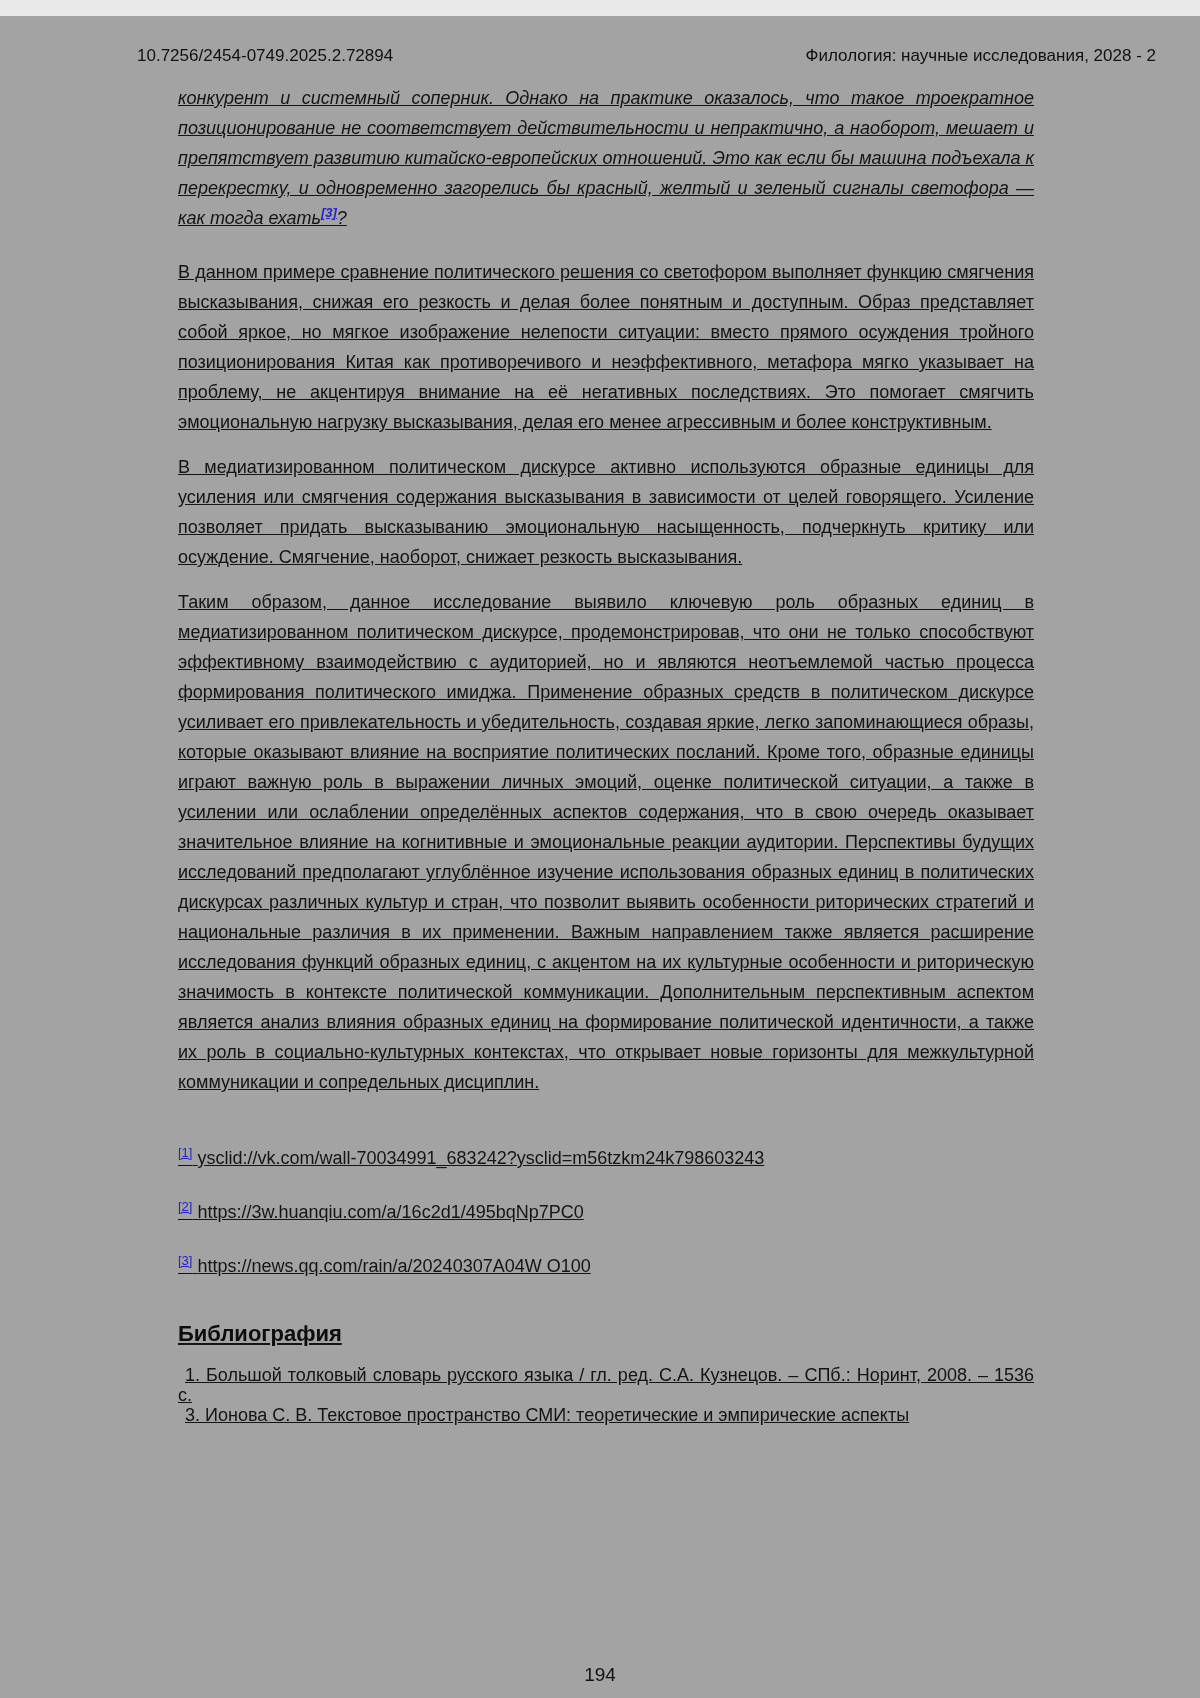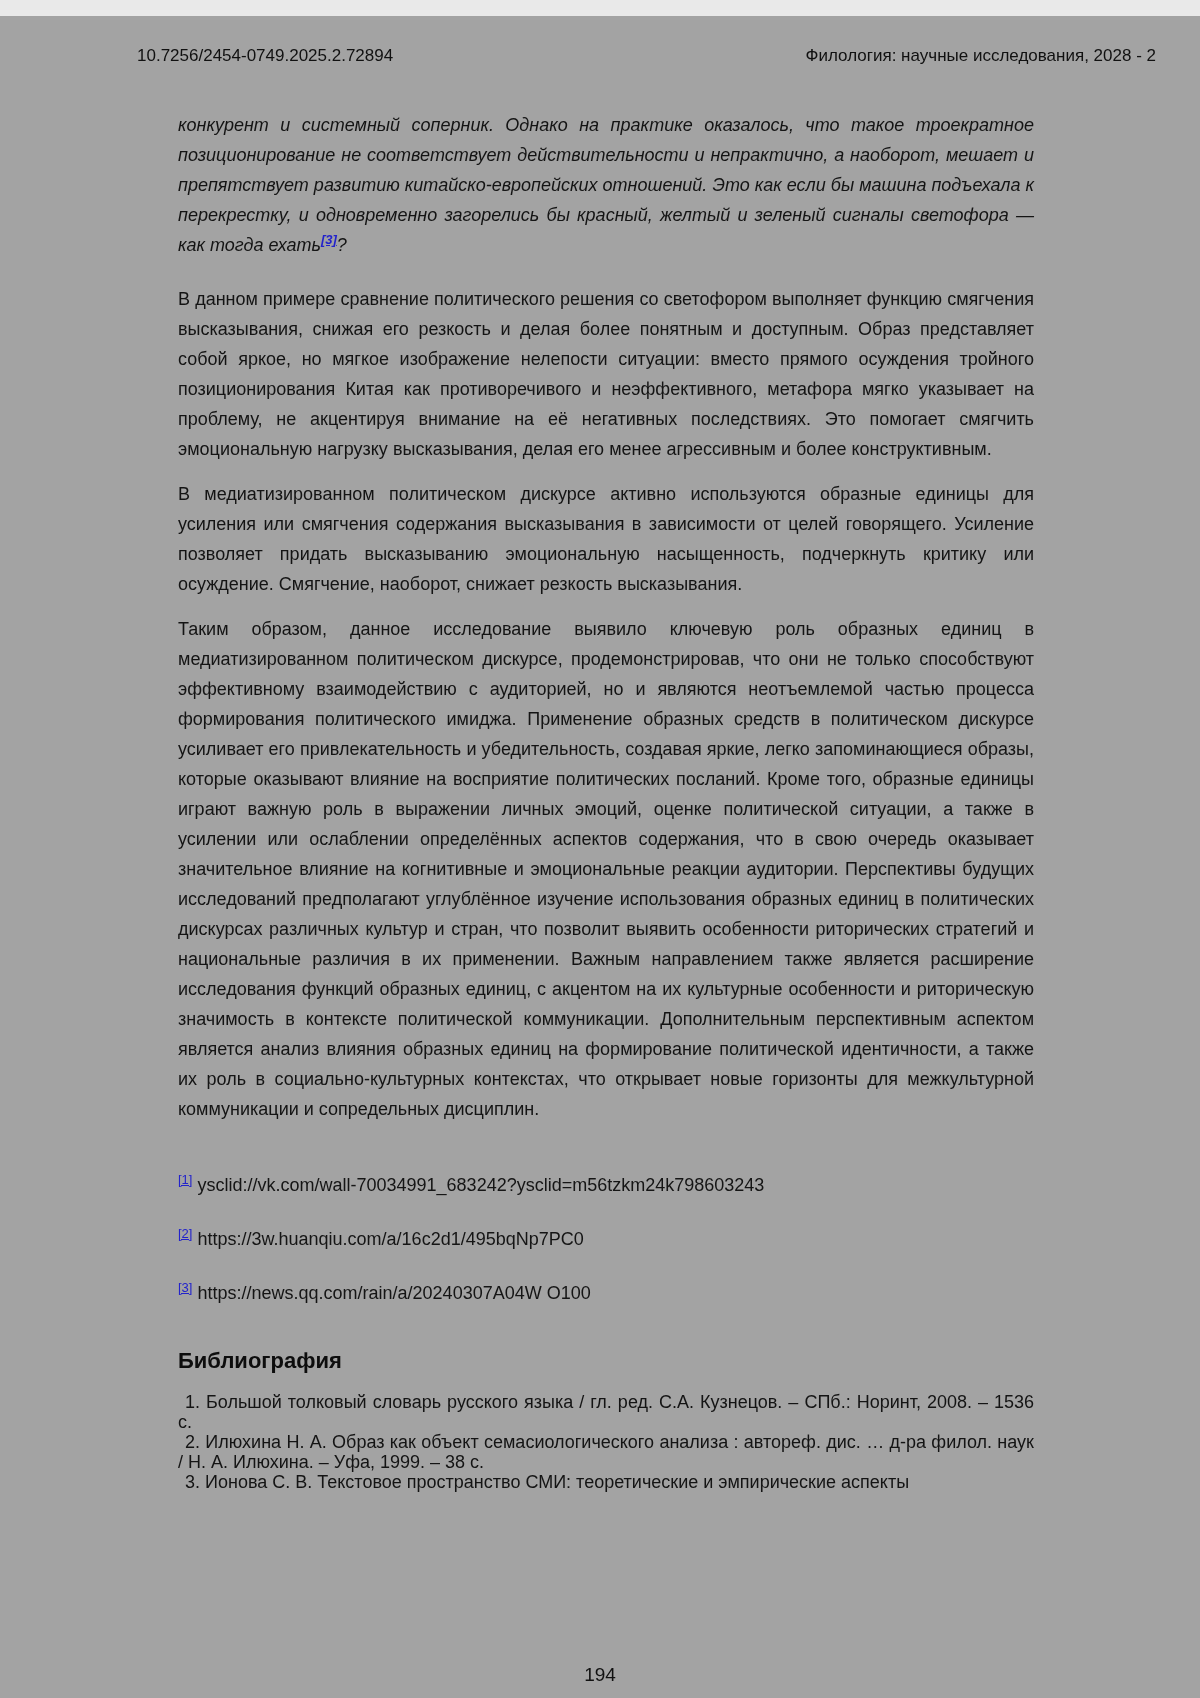--- a/index.html
+++ b/index.html
@@ -20,28 +20,29 @@
     display: flex;
     justify-content: space-between;
     align-items: baseline;
     font-family: "Liberation Sans", sans-serif;
     font-size: 17px;
     color: #111111;
     white-space: nowrap;
   }
   .content {
     position: absolute;
-    top: 94px;
+    top: 67px;
     left: 178px;
     width: 856px;
     font-family: "Liberation Sans", sans-serif;
     font-size: 18px;
     line-height: 30px;
     text-align: justify;
     color: #141414;
+    text-decoration: underline;
   }
   .content p { margin: 0 0 15px 0; }
   p.lead { font-style: italic; margin-bottom: 24px; }
   sup.cite {
     line-height: 0;
     vertical-align: super;
   }
   sup.cite a {
     color: #2323cb;
     font-size: 13px;
@@ -117,21 +118,20 @@
     <div class="footnotes">
       <div class="footnote"><sup class="fn"><a>[1]</a></sup> <span class="fn-url">ysclid://vk.com/wall-70034991_683242?ysclid=m56tzkm24k798603243</span></div>
       <div class="footnote"><sup class="fn"><a>[2]</a></sup> <span class="fn-url">https://3w.huanqiu.com/a/16c2d1/495bqNp7PC0</span></div>
       <div class="footnote"><sup class="fn"><a>[3]</a></sup> <span class="fn-url">https://news.qq.com/rain/a/20240307A04W O100</span></div>
     </div>
 
     <h2 class="bib-heading">Библиография</h2>
 
     <div class="bib-list">
       <div class="bib-item">1. Большой толковый словарь русского языка / гл. ред. С.А. Кузнецов. – СПб.: Норинт, 2008. – 1536 с.</div>
-      <div class="bib-item">2. Илюхина Н. А. Образ как объект семасиологического анализа : автореф. дис. … д-ра филол. наук / Н. А. Илюхина. – Уфа, 1999. – 38 с.</div>
       <div class="bib-item">3. Ионова С. В. Текстовое пространство СМИ: теоретические и эмпирические аспекты</div>
     </div>
 
   </main>
 
   <div class="page-number">194</div>
 
 </div>
 
 </body></html>

